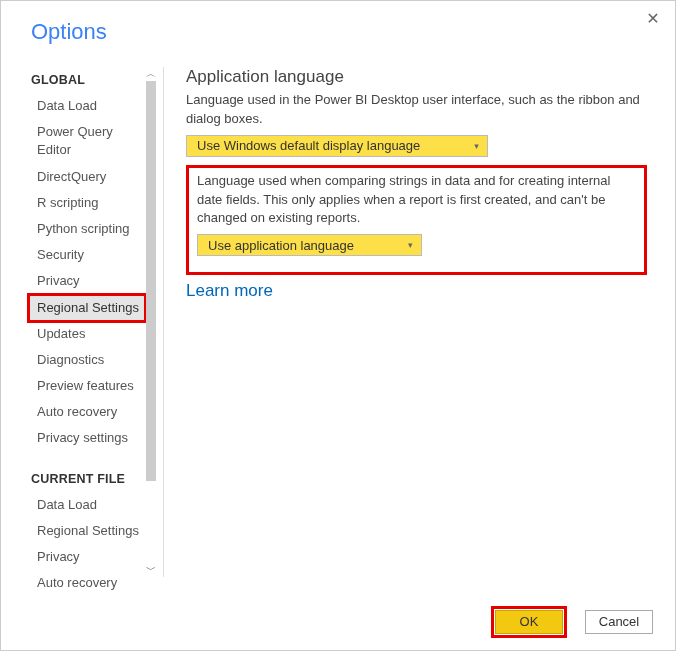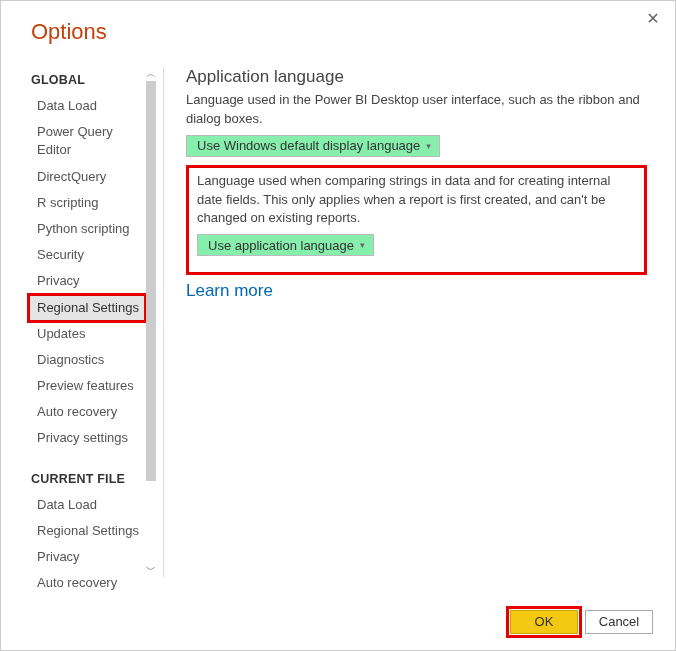--- a/index.html
+++ b/index.html
@@ -29,21 +29,21 @@
     color: #666;
     cursor: pointer;
     width: 20px;
     height: 20px;
     text-align: center;
     line-height: 20px;
   }
   .title {
     font-size: 22px;
     font-weight: 300;
-    color: #c2410c;
+    color: #3b82f6;
     padding: 18px 0 12px 30px;
   }
   .body {
     display: flex;
     height: 530px;
   }
   .sidebar {
     width: 144px;
     padding-left: 28px;
     padding-top: 10px;
@@ -112,27 +112,28 @@
   .desc {
     font-size: 13px;
     color: #444;
     line-height: 1.45;
     margin-bottom: 6px;
   }
   .dropdown {
     display: inline-flex;
     align-items: center;
     border: 1px solid #bbb;
-    background: #86efac;
+    background: #fde047;
     padding: 2px 8px 2px 10px;
     font-size: 13px;
     color: #333;
     cursor: pointer;
     margin-bottom: 8px;
     height: 22px;
+    gap: 48px;
   }
   .dropdown .caret {
     margin-left: 6px;
     font-size: 9px;
     color: #666;
   }
   .section-block { }
   .highlight-sidebar {
     outline: 3px solid #e60000;
     outline-offset: -1px;
@@ -145,21 +146,21 @@
   .link {
     color: #0066b8;
     cursor: pointer;
     font-size: 17px;
   }
   .footer {
     position: absolute;
     bottom: 16px;
     right: 22px;
     display: flex;
-    gap: 7px;
+    gap: 22px;
     margin-left: 15px;
   }
   .btn {
     min-width: 68px;
     height: 24px;
     border: 1px solid #aaa;
     background: #fff;
     font-size: 13px;
     color: #333;
     cursor: pointer;

